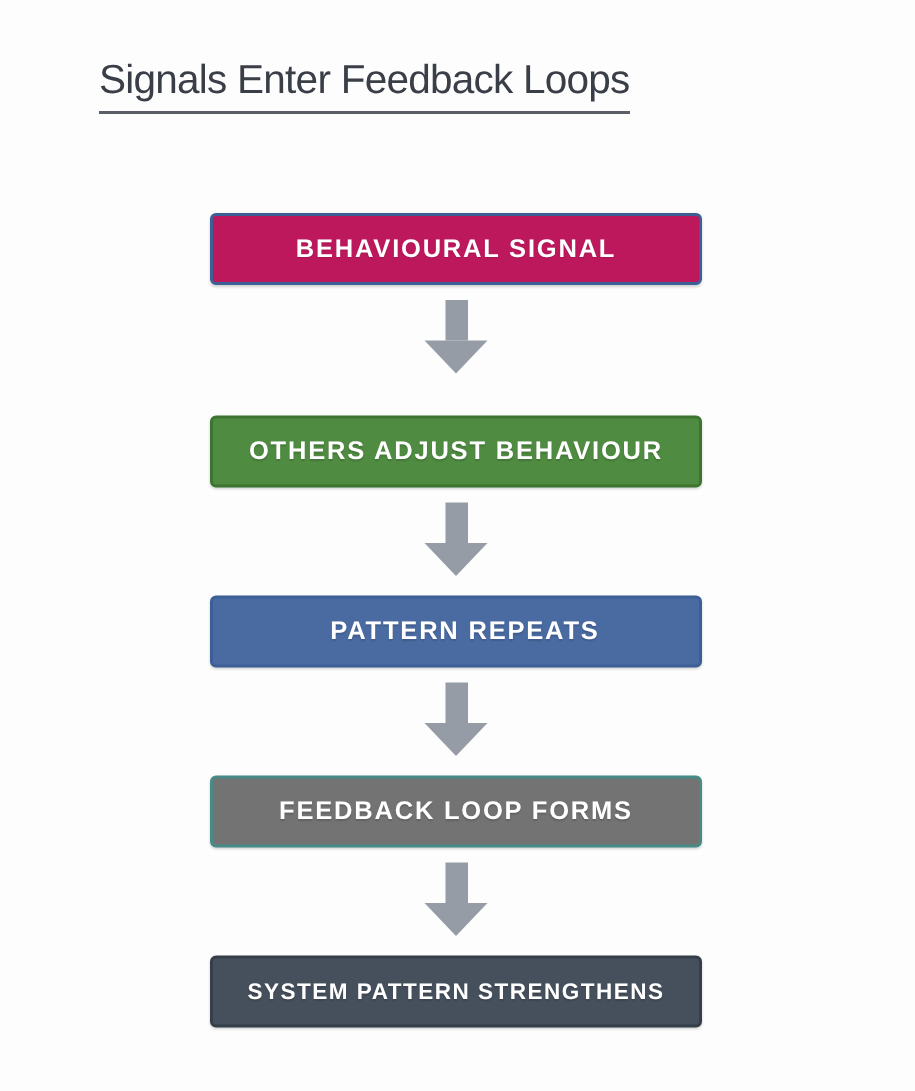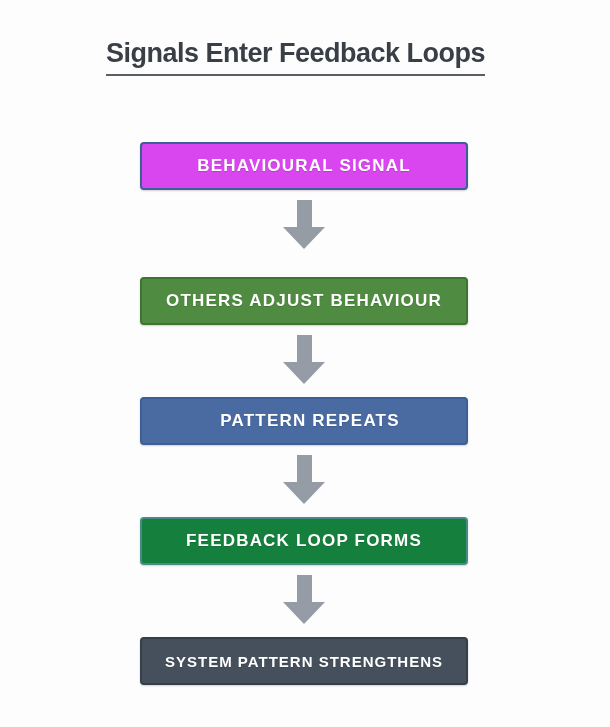--- a/index.html
+++ b/index.html
@@ -12,27 +12,26 @@
     background: #fdfdfd;
     font-family: "Liberation Sans", sans-serif;
     overflow: hidden;
   }
   .header {
     margin: 36px 0 0 66px;
   }
   .page-title {
     display: inline-block;
     font-size: 27px;
-    font-weight: 700;
+    font-weight: 400;
     letter-spacing: -0.5px;
     color: #3a3e47;
     line-height: 35px;
     padding-bottom: 3px;
     border-bottom: 2px solid #5a5e66;
-    margin-left: 40px;
   }
   .flow {
     width: 328px;
     margin: 66px 0 0 140px;
     display: flex;
     flex-direction: column;
   }
   .flow-step {
     box-sizing: border-box;
     width: 328px;
@@ -76,21 +75,21 @@
   }
 </style>
 </head>
 <body style="background: rgb(253, 253, 253);">
 
 <div class="header">
   <div class="page-title" style="color: rgb(58, 62, 71); border-bottom-color: rgb(90, 94, 102);">Signals Enter Feedback Loops</div>
 </div>
 
 <div class="flow">
-  <div class="flow-step" style="background: #d946ef; border-color: rgb(60, 95, 150);">
+  <div class="flow-step" style="background: #be185d; border-color: rgb(60, 95, 150);">
     <span class="flow-step-label">BEHAVIOURAL SIGNAL</span>
   </div>
 
   <div class="down-arrow">
     <div class="arrow-stem" style="background: rgb(150, 156, 166);"></div>
     <div class="arrow-head" style="border-top-color: rgb(150, 156, 166);"></div>
   </div>
 
   <div class="flow-step" style="background: rgb(79, 139, 65); border-color: rgb(61, 117, 48); margin-top: 15px;">
     <span class="flow-step-label">OTHERS ADJUST BEHAVIOUR</span>
@@ -103,21 +102,21 @@
 
   <div class="flow-step" style="background: rgb(74, 107, 162); border-color: rgb(60, 95, 150); padding-left: 12px;">
     <span class="flow-step-label">PATTERN REPEATS</span>
   </div>
 
   <div class="down-arrow">
     <div class="arrow-stem" style="background: rgb(150, 156, 166);"></div>
     <div class="arrow-head" style="border-top-color: rgb(150, 156, 166);"></div>
   </div>
 
-  <div class="flow-step" style="background: #15803d; border-color: rgb(71, 139, 135);">
+  <div class="flow-step" style="background: #737373; border-color: rgb(71, 139, 135);">
     <span class="flow-step-label">FEEDBACK LOOP FORMS</span>
   </div>
 
   <div class="down-arrow">
     <div class="arrow-stem" style="background: rgb(150, 156, 166);"></div>
     <div class="arrow-head" style="border-top-color: rgb(150, 156, 166);"></div>
   </div>
 
   <div class="flow-step" style="background: rgb(70, 80, 92); border-color: rgb(53, 63, 74);">
     <span class="flow-step-label">SYSTEM PATTERN STRENGTHENS</span>

